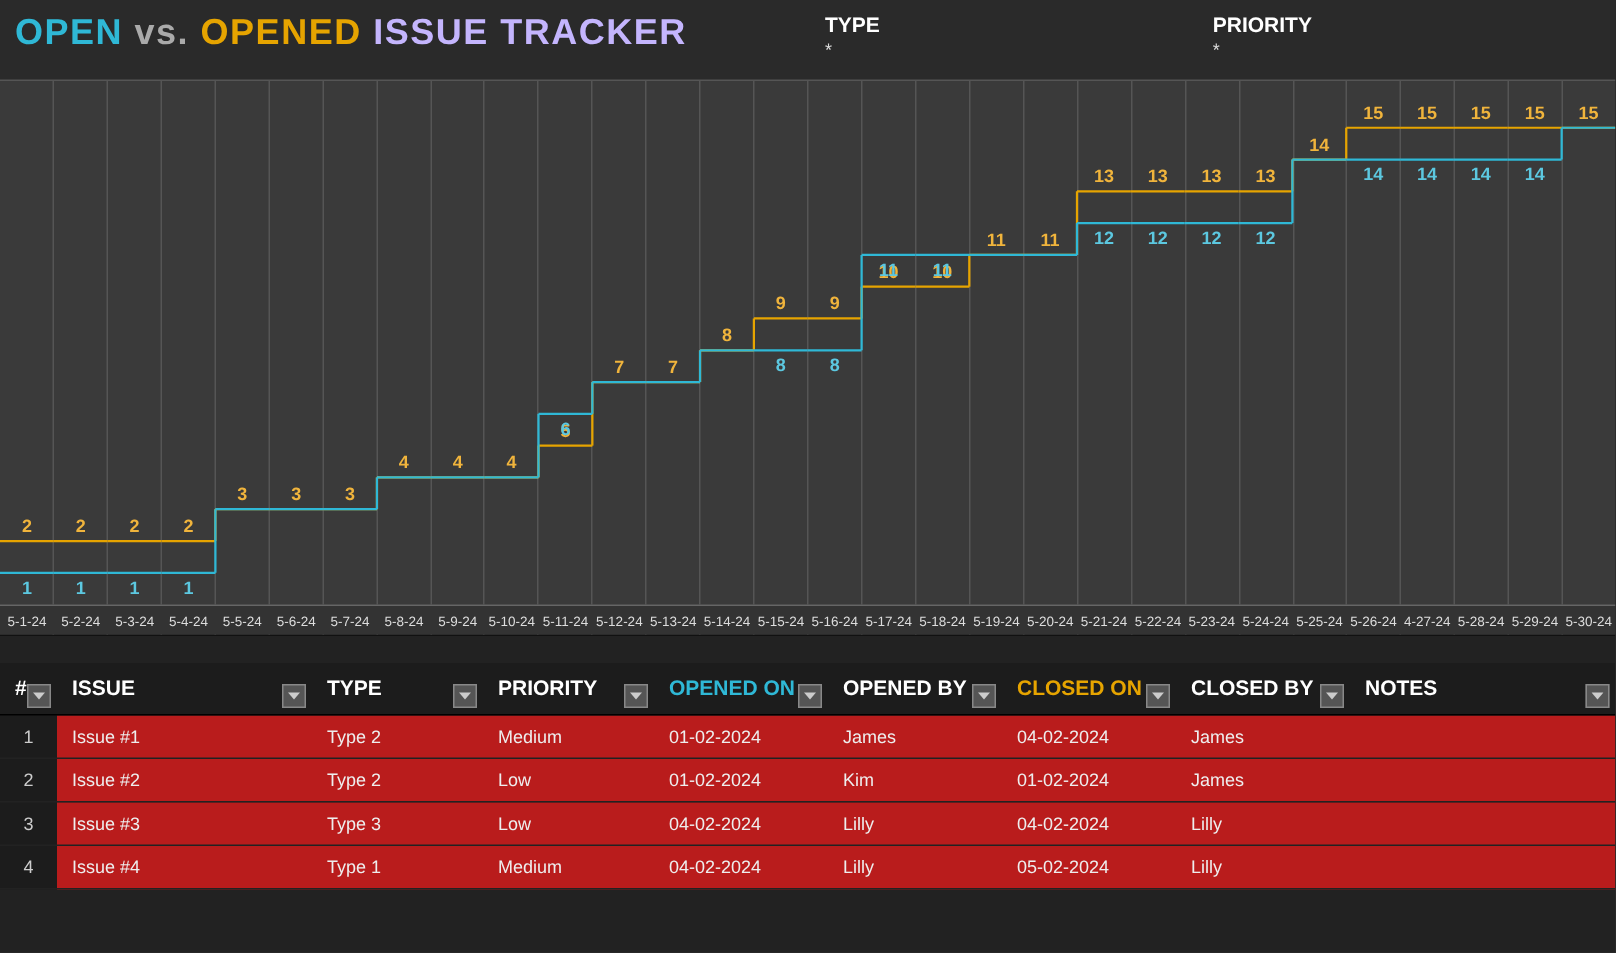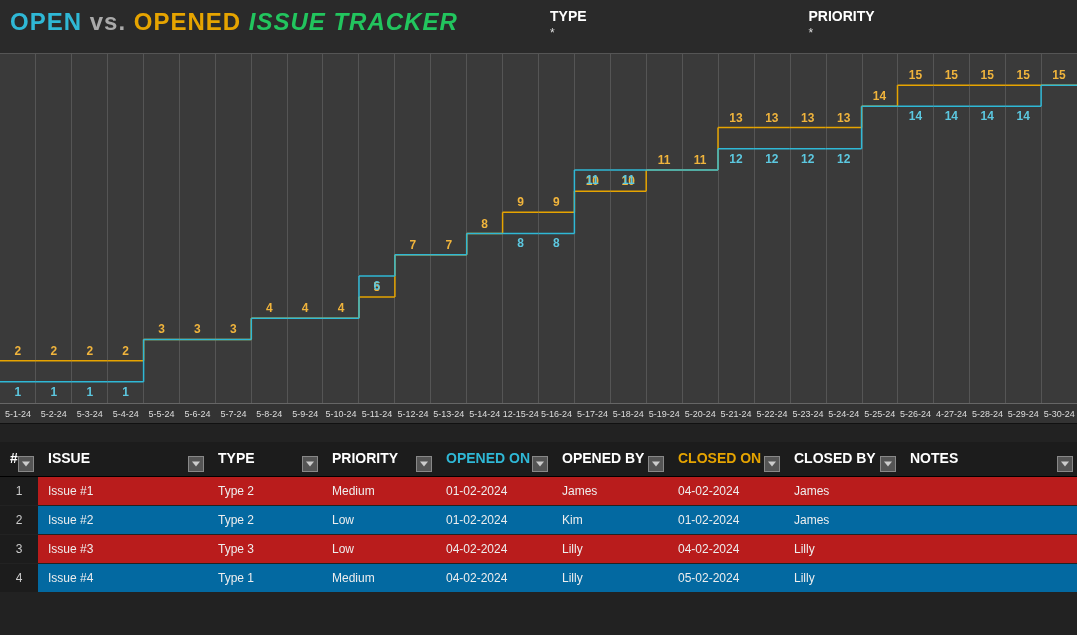--- a/index.html
+++ b/index.html
@@ -2,21 +2,21 @@
 <html><head>
 <meta charset="utf-8">
 <style>
   * { margin:0; padding:0; box-sizing:border-box; }
   html, body { background:#222; color:#fff; font-family:"Segoe UI",Arial,sans-serif; font-size:13px; width:1077px; height:635px; overflow:hidden; }
   .header { display:flex; align-items:flex-start; padding:8px 10px 6px 10px; border-bottom:1px solid #555; background:#2a2a2a; height:54px; }
   .title { font-size:24px; font-weight:600; letter-spacing:1px; flex:0 0 540px; white-space:nowrap; }
   .title .open { color:#2fb8d6; }
   .title .vs   { color:#aaa; }
   .title .closed{ color:#e6a400; }
-  .title .rest { color:#22c55e;font-style:italic; }
+  .title .rest { color:#c4b5fd; }
   .meta-group { display:flex; gap:0; flex:1; }
   .meta { flex:1; }
   .meta-label { font-size:14px; font-weight:700; color:#fff; }
   .meta-value { font-size:12px; color:#ddd; margin-top:2px; }
   .chart-wrap { position:relative; height:370px; background:#3a3a3a; border-bottom:1px solid #111; }
   .grid-lines { position:absolute; inset:0; display:flex; }
   .grid-col { flex:1; border-left:1px solid #555; }
   .grid-col:first-child { border-left:none; }
   svg.plot { position:absolute; inset:0; width:100%; height:100%; }
   .xaxis { position:absolute; left:0; right:0; bottom:0; height:20px; display:flex; background:#333; border-top:1px solid #666; }
@@ -29,21 +29,21 @@
   .spacer { height:18px; background:#222; }
   .table-wrap { height:193px; overflow:hidden; }
   table { width:100%; border-collapse:collapse; }
   thead th { background:#1c1c1c; color:#fff; font-size:14px; font-weight:700; text-align:left; padding:8px 10px 10px 10px; position:relative; border-bottom:1px solid #000; }
   th.opened-on { color:#2fb8d6; }
   th.closed-on { color:#e6a400; }
   .filter-btn { position:absolute; right:4px; bottom:4px; width:16px; height:16px; background:#555; border:1px solid #888; display:flex; align-items:center; justify-content:center; cursor:pointer; }
   .filter-btn svg { width:8px; height:8px; }
   tbody td { padding:7px 10px; font-size:12px; color:#eee; border-bottom:1px solid #222; }
   tbody tr.even td { background:#b91c1c; }
-  tbody tr.odd  td { background:#0369a1; }
+  tbody tr.odd  td { background:#b91c1c; }
   tbody td.rownum { background:#1c1c1c !important; text-align:center; color:#ccc; width:38px; }
   col.num{width:38px}col.issue{width:170px}col.type{width:114px}col.prio{width:114px}
   col.oon{width:116px}col.oby{width:116px}col.con{width:116px}col.cby{width:116px}col.notes{width:auto}
 </style>
 </head>
 <body>
 
 <div class="header">
   <div class="title">
     <span class="open">OPEN</span>
@@ -233,21 +233,21 @@
       <div>5-5-24</div>
       <div>5-6-24</div>
       <div>5-7-24</div>
       <div>5-8-24</div>
       <div>5-9-24</div>
       <div>5-10-24</div>
       <div>5-11-24</div>
       <div>5-12-24</div>
       <div>5-13-24</div>
       <div>5-14-24</div>
-      <div>12-15-24</div>
+      <div>5-15-24</div>
       <div>5-16-24</div>
       <div>5-17-24</div>
       <div>5-18-24</div>
       <div>5-19-24</div>
       <div>5-20-24</div>
       <div>5-21-24</div>
       <div>5-22-24</div>
       <div>5-23-24</div>
       <div>5-24-24</div>
       <div>5-25-24</div>

